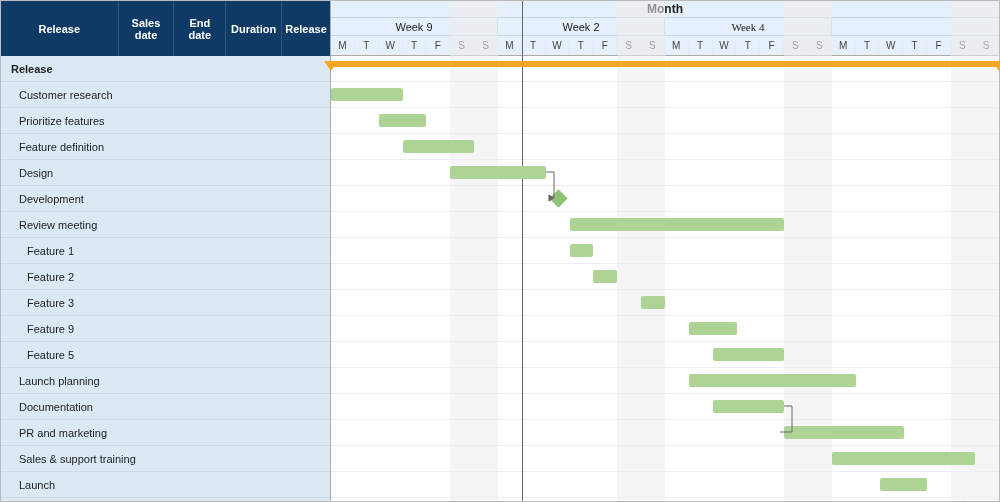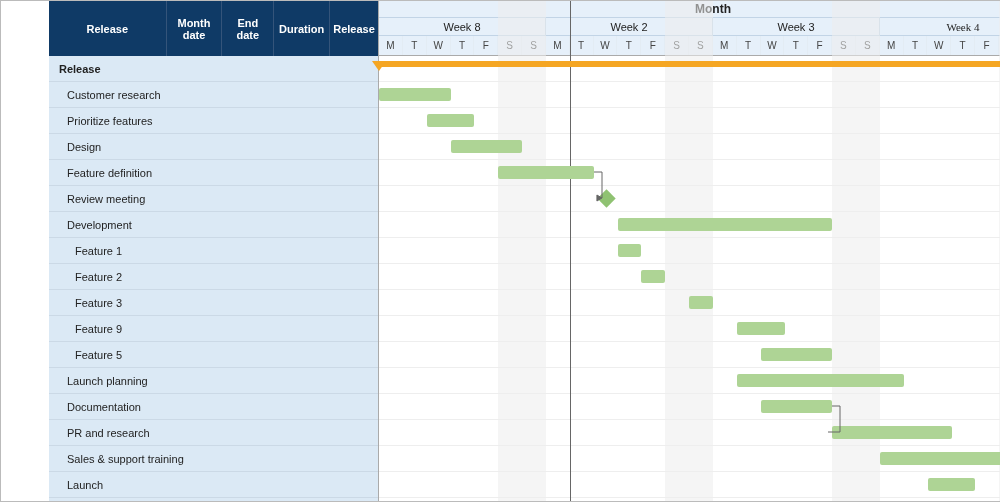--- a/index.html
+++ b/index.html
@@ -19,21 +19,20 @@
     border: 1px solid #bbb;
   }
   
   .left {
     width: 330px;
     flex: 0 0 330px;
     display: flex;
     flex-direction: column;
     background: #dbe9f5;
     border-right: 1px solid #aaa;
-    margin-left: 48px;
   }
   .left-header {
     display: flex;
     height: 55px;
     background: #0f3a66;
     color: #fff;
     font-weight: bold;
     font-size: 11px;
   }
   .lh-cell {
@@ -174,53 +173,52 @@
   }
 </style>
 </head>
 <body>
 
 <div class="gantt">
 
   <div class="left">
     <div class="left-header">
       <div class="lh-cell lh-release">Release</div>
-      <div class="lh-cell lh-start">Month date</div>
+      <div class="lh-cell lh-start">Sales date</div>
       <div class="lh-cell lh-end">End date</div>
       <div class="lh-cell lh-dur">Duration</div>
       <div class="lh-cell lh-status">Release</div>
     </div>
     <div class="left-rows" id="left-rows">
         <div class="left-row bold">Release</div>
         <div class="left-row indent1">Customer research</div>
         <div class="left-row indent1">Prioritize features</div>
+        <div class="left-row indent1">Feature definition</div>
         <div class="left-row indent1">Design</div>
-        <div class="left-row indent1">Feature definition</div>
+        <div class="left-row indent1">Development</div>
         <div class="left-row indent1">Review meeting</div>
-        <div class="left-row indent1">Development</div>
         <div class="left-row indent2">Feature 1</div>
         <div class="left-row indent2">Feature 2</div>
         <div class="left-row indent2">Feature 3</div>
         <div class="left-row indent2">Feature 9</div>
         <div class="left-row indent2">Feature 5</div>
         <div class="left-row indent1">Launch planning</div>
         <div class="left-row indent1">Documentation</div>
-        <div class="left-row indent1">PR and  research</div>
+        <div class="left-row indent1">PR and  marketing</div>
         <div class="left-row indent1">Sales &amp; support training</div>
         <div class="left-row indent1">Launch</div>
       </div>
   </div>
 
   <div class="right">
     <div class="right-header">
       <div class="month-row">Month</div>
       <div class="week-row" id="week-row">
-          <div class="week-cell" style="width: 167px;">Week 8</div>
+          <div class="week-cell" style="width: 167px;">Week 9</div>
           <div class="week-cell" style="width: 167px;">Week 2</div>
-          <div class="week-cell" style="width: 167px;">Week 3</div>
           <div class="week-cell" style="width: 167px; font-family: Liberation Serif, serif;">Week 4</div>
         </div>
       <div class="day-row" id="day-row">
           <div class="day-cell" style="width: 23.8571px;">M</div>
           <div class="day-cell" style="width: 23.8571px;">T</div>
           <div class="day-cell" style="width: 23.8571px;">W</div>
           <div class="day-cell" style="width: 23.8571px;">T</div>
           <div class="day-cell" style="width: 23.8571px;">F</div>
           <div class="day-cell" style="width: 23.8571px;">S</div>
           <div class="day-cell" style="width: 23.8571px;">S</div>

